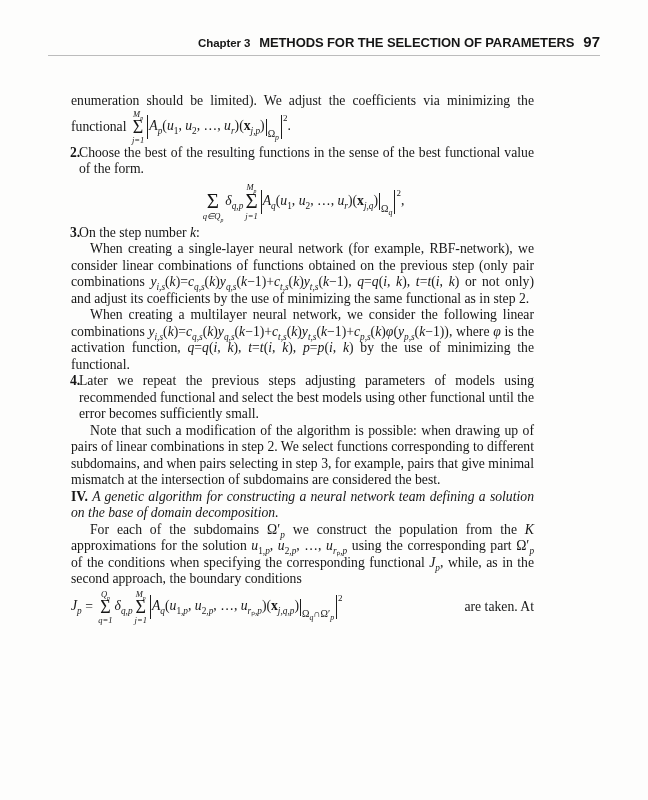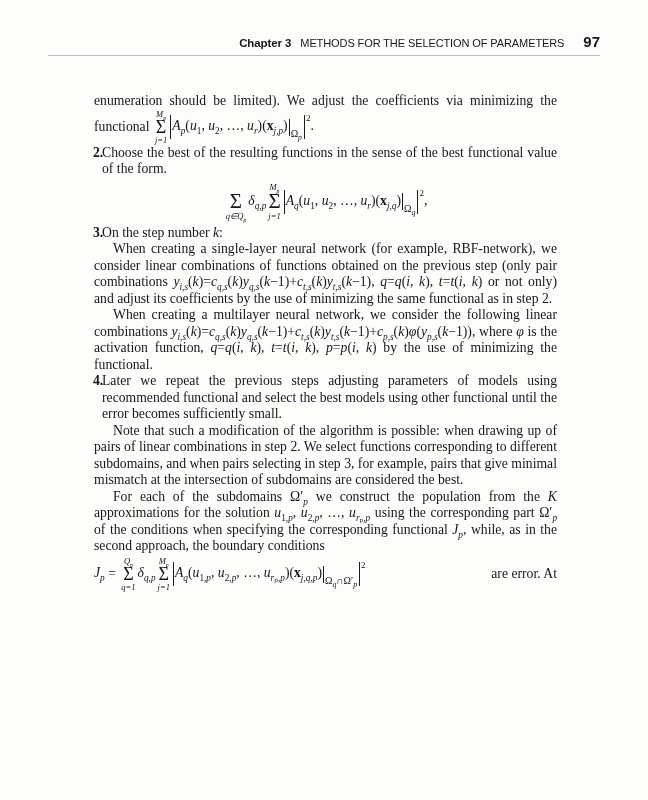--- a/index.html
+++ b/index.html
@@ -8,27 +8,27 @@
     font-family:"Liberation Serif", serif;color:#161616;overflow:hidden;
     margin:0 auto;
   }
   
   .runhead{
     position:absolute;top:33px;right:48px;left:48px;
     display:flex;justify-content:flex-end;align-items:baseline;gap:9px;
     font-family:"Liberation Sans", sans-serif;white-space:nowrap;
   }
   .rh-chapter{font-size:11.5px;font-weight:700;letter-spacing:-0.1px;}
-  .rh-title{font-size:11px;font-weight:400;letter-spacing:-0.1px;}
-  .rh-page{font-size:15px;font-weight:700;margin-left:10px;}
+  .rh-title{font-size:13px;font-weight:700;letter-spacing:-0.1px;}
+  .rh-page{font-size:15px;font-weight:700;margin-left:0;}
   .rule{position:absolute;top:55px;left:48px;right:48px;border-top:1.5px solid #bcbcbc;}
 
   
   .text{
-    position:absolute;top:93px;left:94px;width:463px;
+    position:absolute;top:93px;left:71px;width:463px;
     font-size:13.7px;line-height:16.5px;text-align:justify;
   }
   .text p{margin:0;}
   .indent{text-indent:19px;}
   .li{position:relative;margin:0;}
   .li .num{position:absolute;left:-1px;top:0;font-weight:700;}
   .li .li-body{display:block;margin-left:8px;text-align:justify;}
   .li3-head{margin-left:18px;}
 
   sub,sup{font-size:68%;line-height:0;}
@@ -99,33 +99,34 @@
     <p class="indent li3-head">When creating a single-layer neural network (for example, RBF-network), we consider linear combinations of functions obtained on the previous step (only pair combinations <i>y<sub>i,s</sub></i>(<i>k</i>)=<i>c<sub>q,s</sub></i>(<i>k</i>)<i>y<sub>q,s</sub></i>(<i>k</i>−1)+<i>c<sub>t,s</sub></i>(<i>k</i>)<i>y<sub>t,s</sub></i>(<i>k</i>−1), <i>q</i>=<i>q</i>(<i>i</i>, <i>k</i>), <i>t</i>=<i>t</i>(<i>i</i>, <i>k</i>) or not only) and adjust its coefficients by the use of minimizing the same functional as in step 2.</p>
     <p class="indent">When creating a multilayer neural network, we consider the following linear combinations <i>y<sub>i,s</sub></i>(<i>k</i>)=<i>c<sub>q,s</sub></i>(<i>k</i>)<i>y<sub>q,s</sub></i>(<i>k</i>−1)+<i>c<sub>t,s</sub></i>(<i>k</i>)<i>y<sub>t,s</sub></i>(<i>k</i>−1)+<i>c<sub>p,s</sub></i>(<i>k</i>)<i>φ</i>(<i>y<sub>p,s</sub></i>(<i>k</i>−1)), where <i>φ</i> is the activation function, <i>q</i>=<i>q</i>(<i>i</i>, <i>k</i>), <i>t</i>=<i>t</i>(<i>i</i>, <i>k</i>), <i>p</i>=<i>p</i>(<i>i</i>, <i>k</i>) by the use of minimizing the functional.</p>
 
     <div class="li">
       <span class="num">4.</span>
       <span class="li-body">Later we repeat the previous steps adjusting parameters of models using recommended functional and select the best models using other functional until the error becomes sufficiently small.</span>
     </div>
 
     <p class="indent">Note that such a modification of the algorithm is possible: when drawing up of pairs of linear combinations in step 2. We select functions corresponding to different subdomains, and when pairs selecting in step 3, for example, pairs that give minimal mismatch at the intersection of subdomains are considered the best.</p>
 
+    <p><b>IV.</b> <i>A genetic algorithm for constructing a neural network team defining a solution on the base of domain decomposition.</i></p>
 
     <p class="indent">For each of the subdomains Ω′<sub><i>p</i></sub> we construct the population from the <i>K</i> approximations for the solution <i>u</i><sub>1,<i>p</i></sub>, <i>u</i><sub>2,<i>p</i></sub>, …, <i>u</i><sub><i>r</i>ₚ,<i>p</i></sub> using the corresponding part Ω′<sub><i>p</i></sub> of the conditions when specifying the corresponding functional <i>J<sub>p</sub></i>, while, as in the second approach, the boundary conditions</p>
 
     <div class="fline">
       <span class="math">
         <span class="mtok"><i>J<sub>p</sub></i> = </span><span class="sum">
           <span class="lim"><i>Q<sub>p</sub></i></span>
           <span class="sg">Σ</span>
           <span class="lim"><i>q</i>=1</span>
         </span><span class="mtok"><i>δ</i><sub><i>q,p</i></sub></span><span class="sum">
           <span class="lim"><i>M<sub>p</sub></i></span>
           <span class="sg">Σ</span>
           <span class="lim"><i>j</i>=1</span>
         </span><span class="fbar tall"></span><span class="mtok"><i>A<sub>q</sub></i>(<i>u</i><sub>1,<i>p</i></sub>, <i>u</i><sub>2,<i>p</i></sub>, …, <i>u</i><sub><i>r</i>ₚ,<i>p</i></sub>)(<b>x</b><sub><i>j,q,p</i></sub>)</span><span class="fbar short"></span><span class="bsub">Ω<sub><i>q</i></sub>∩Ω′<sub><i>p</i></sub></span><span class="fbar tall"></span><span class="bsup">2</span>
       </span>
-      <span class="mtok">are error. At</span>
+      <span class="mtok">are taken. At</span>
     </div>
 
 
   </div>
 </div>
 
 </body></html>

